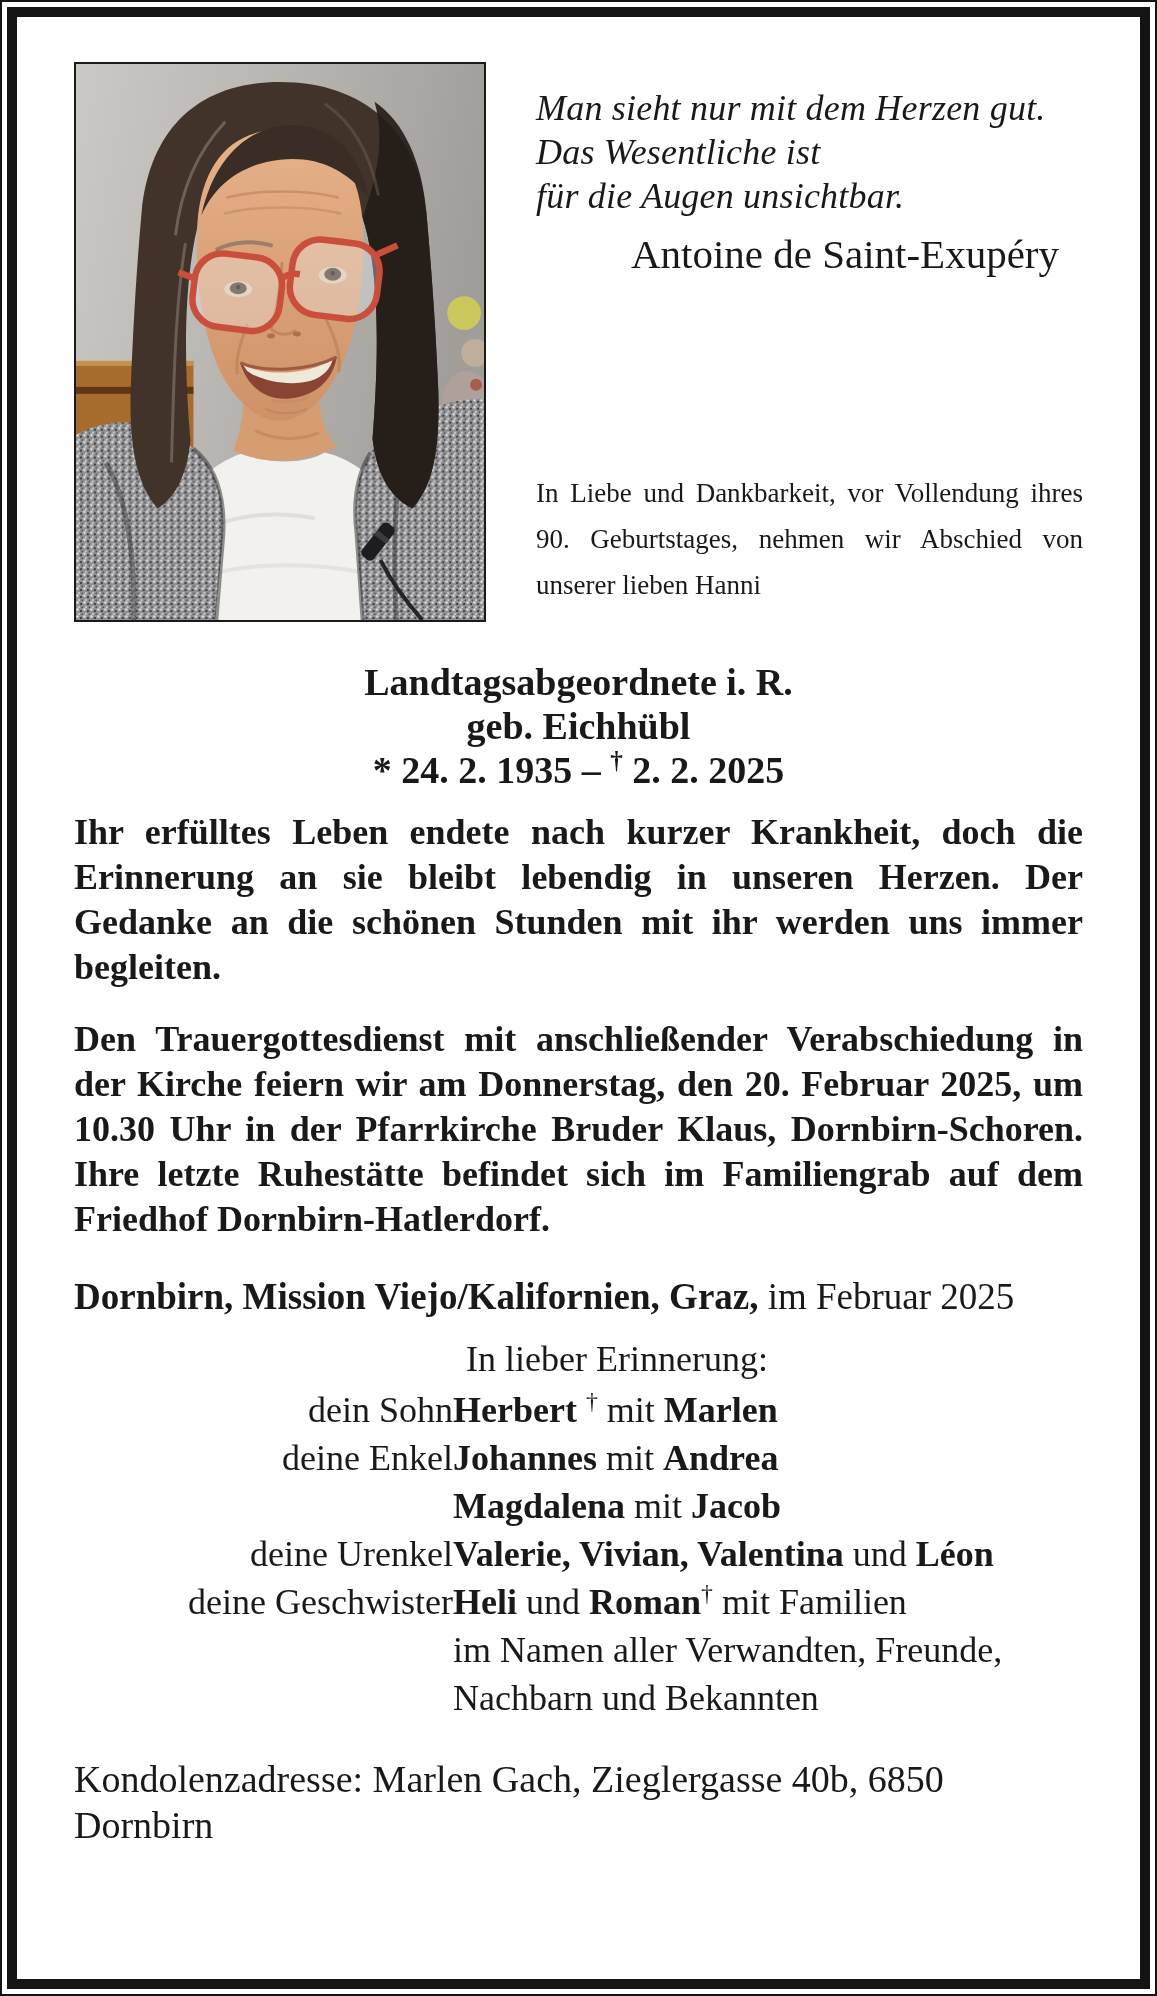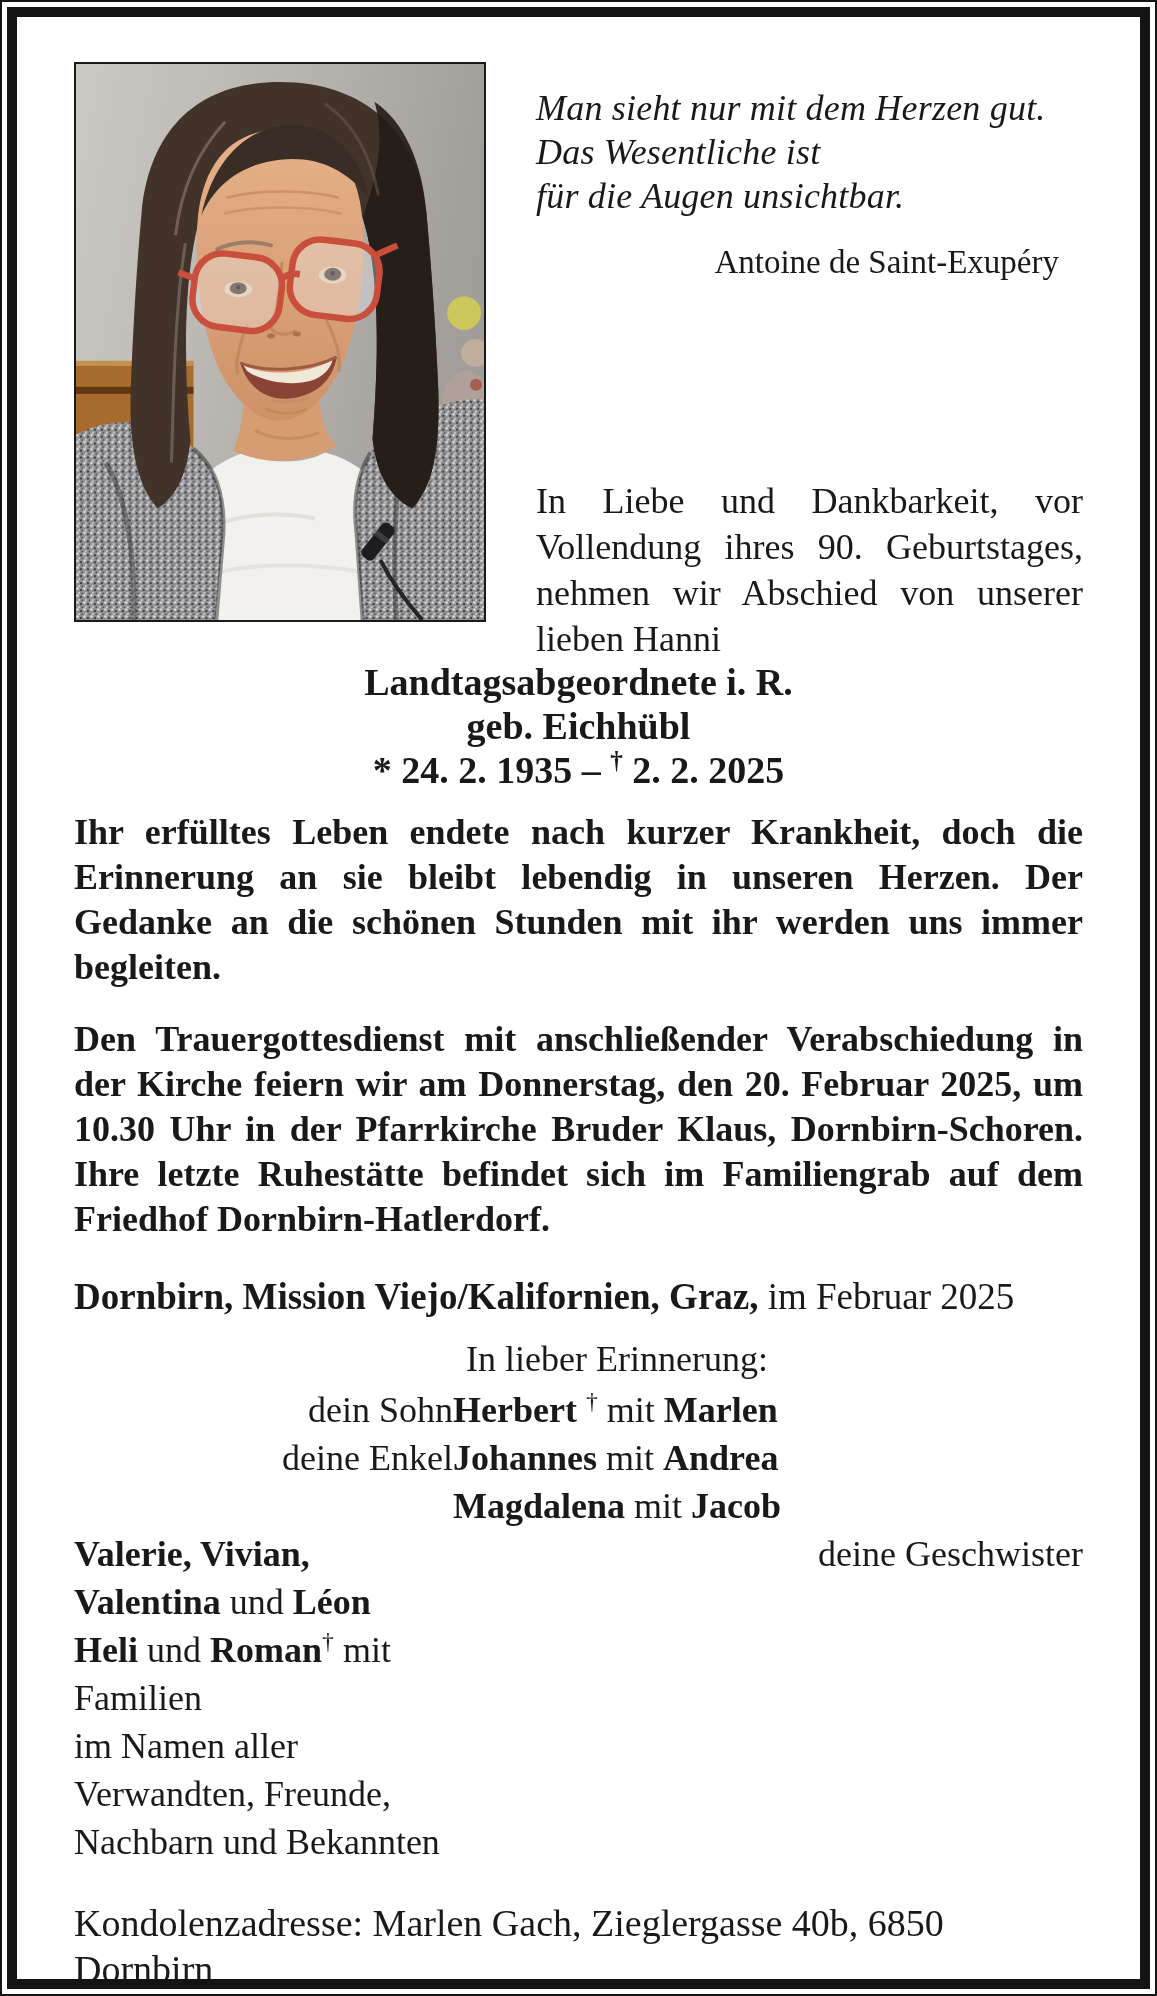--- a/index.html
+++ b/index.html
@@ -27,28 +27,28 @@
   .right-col{margin-left:50px;width:547px;display:flex;flex-direction:column;}
 
   .quote{
     margin-top:24px;
     font-style:italic;
     font-size:36px;line-height:44px;
     white-space:pre-line;
     letter-spacing:0.2px;
   }
   .quote-attr{
-    margin-top:24px;
-    font-size:33px;line-height:40px;
+    margin-top:16px;
+    font-size:41px;line-height:40px;
     text-align:right;
     padding-right:24px;
   }
   .intro{
     margin-top:196px;
-    font-size:36px;line-height:46px;
+    font-size:27px;line-height:46px;
     text-align:justify;
   }
 
   .name-block{text-align:center;margin-top:32px;}
   .name-block h1{
     margin:0;font-size:84px;line-height:95px;font-weight:bold;
     letter-spacing:-1px;
   }
   .name-block h1 span{display:block;}
   .role,.birth-name,.dates{font-weight:bold;font-size:38px;line-height:44px;}
@@ -219,20 +219,21 @@
       <div class="mem-grid">
         <div class="mem-label">dein Sohn</div>
         <div class="mem-value"><span class="b">Herbert</span><span> </span><span class="sup">†</span><span> mit </span><span class="b">Marlen</span></div>
 
         <div class="mem-label">deine Enkel</div>
         <div class="mem-value"><span class="b">Johannes</span><span> mit </span><span class="b">Andrea</span></div>
 
         <div class="mem-label"></div>
         <div class="mem-value"><span class="b">Magdalena</span><span> mit </span><span class="b">Jacob</span></div>
 
+        <div class="mem-label">deine Urenkel</div>
         <div class="mem-value"><span class="b">Valerie, Vivian, Valentina</span><span> und </span><span class="b">Léon</span></div>
 
         <div class="mem-label">deine Geschwister</div>
         <div class="mem-value"><span class="b">Heli</span><span> und </span><span class="b">Roman</span><span class="sup">†</span><span> mit Familien</span></div>
 
         <div class="mem-label"></div>
         <div class="mem-value"><span>im Namen aller Verwandten, Freunde,</span></div>
 
         <div class="mem-label"></div>
         <div class="mem-value"><span>Nachbarn und Bekannten</span></div>

